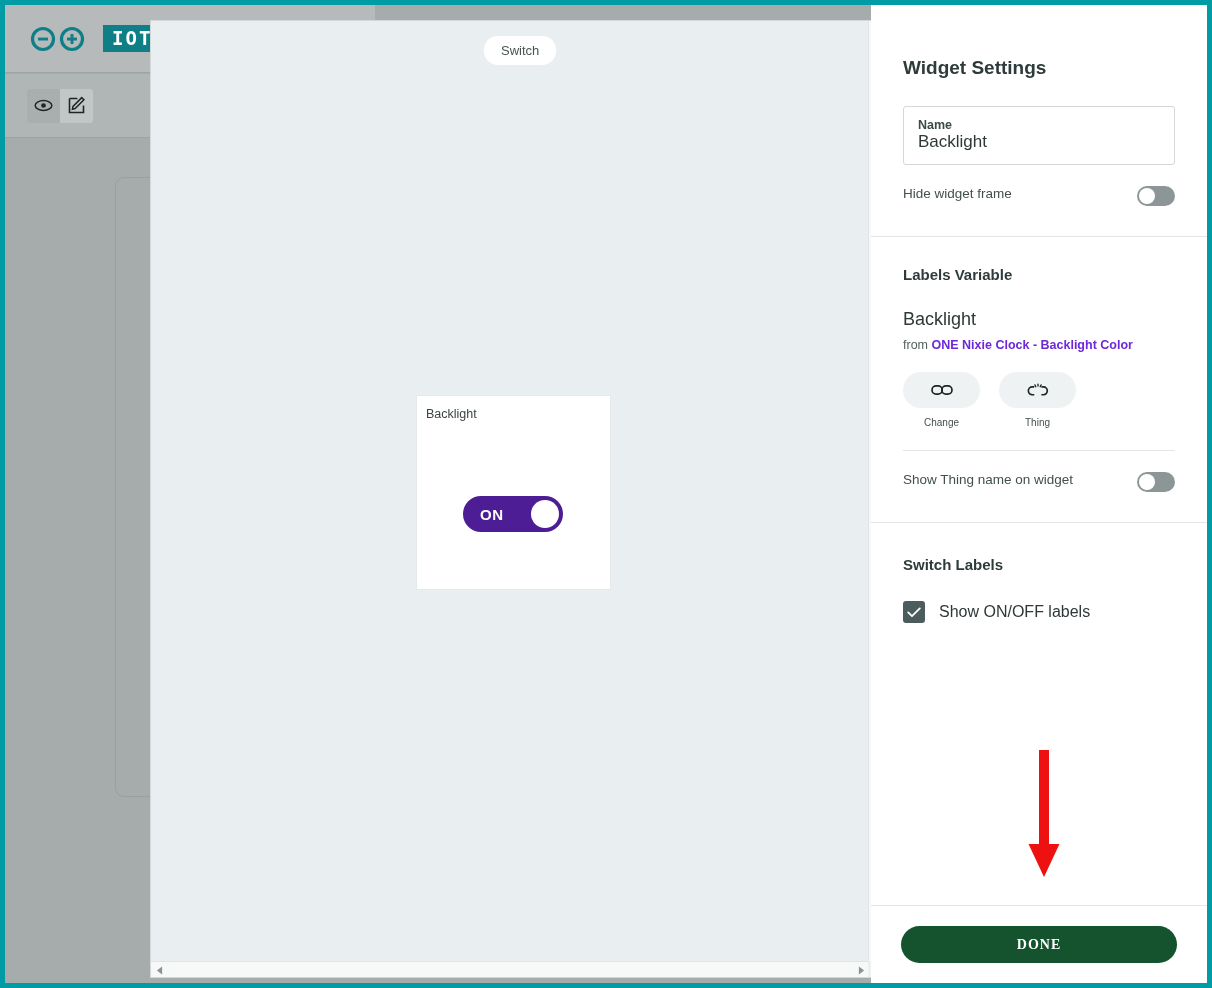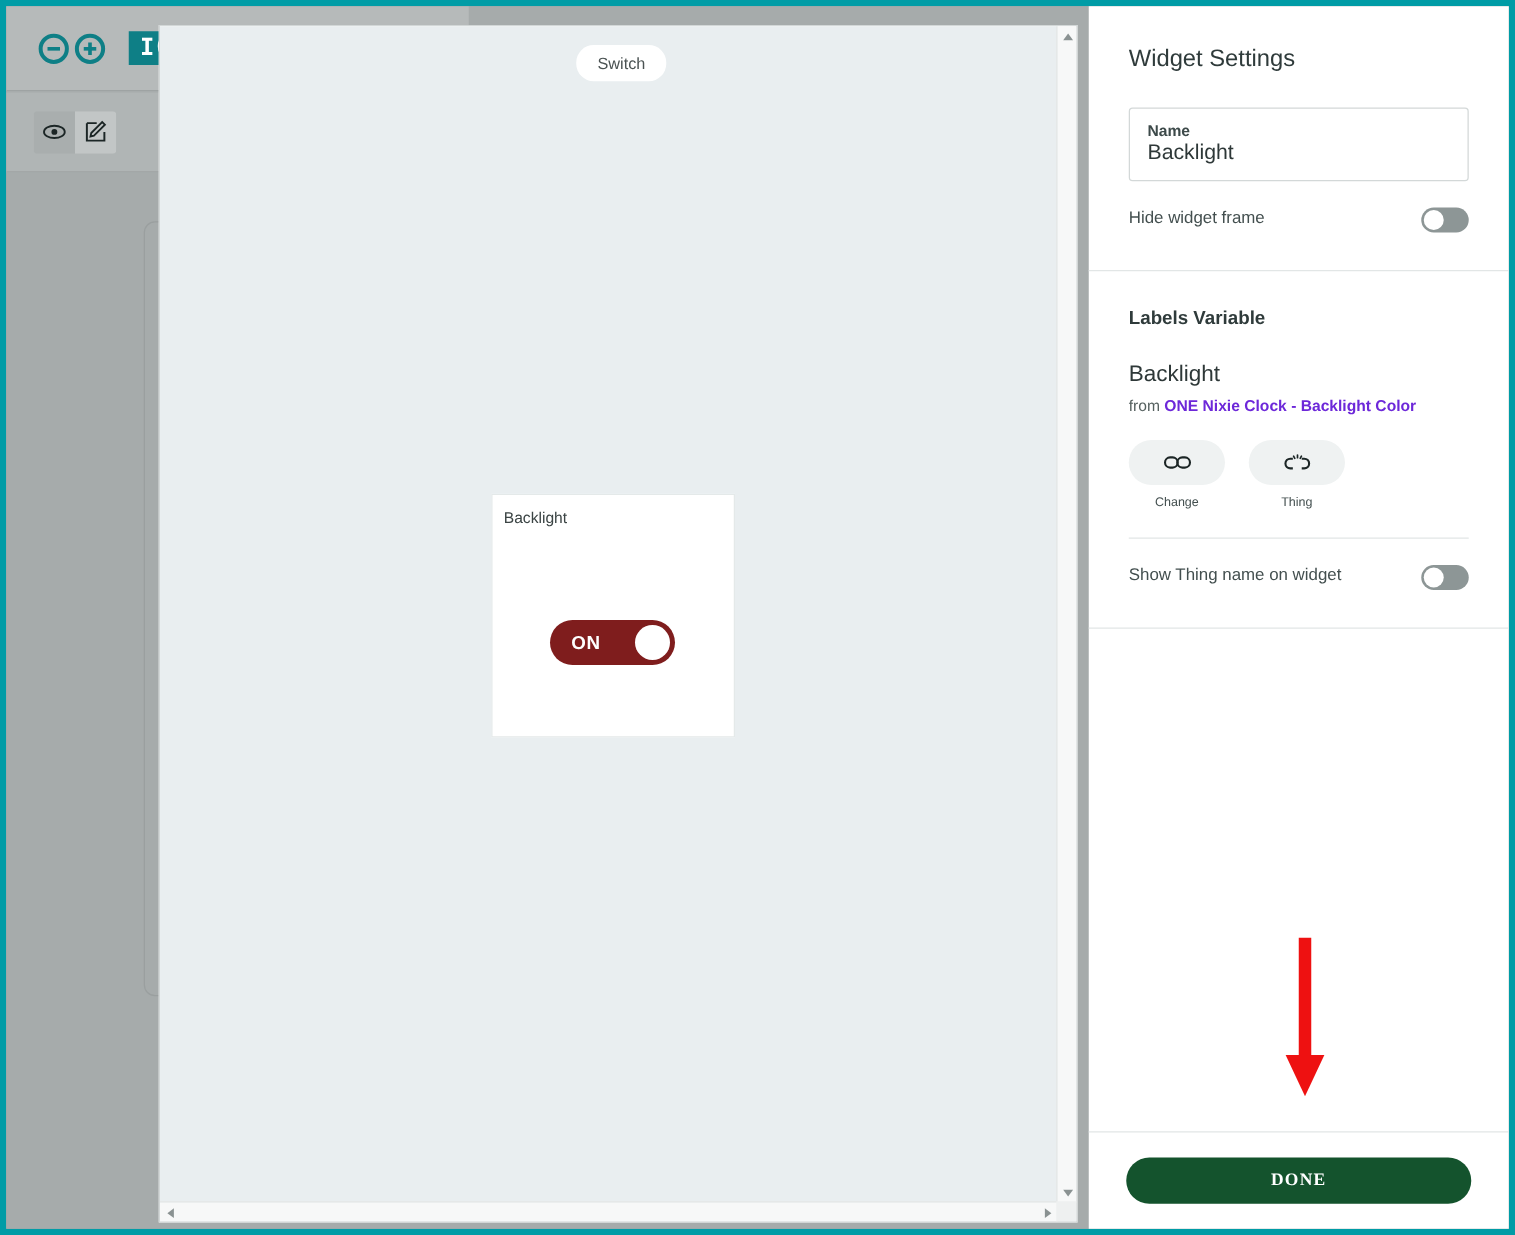--- a/index.html
+++ b/index.html
@@ -60,21 +60,21 @@
   .seg-btn svg { display: block; }
   #dim-panel {
     position: absolute; left: 110px; top: 172px;
     width: 300px; height: 620px;
     border: 1px solid #9a9f9f; border-radius: 9px;
   }
 
   
   #canvas-window {
     position: absolute;
-    left: 122px; top: 15px;
+    left: 145px; top: 15px;
     width: 735px; height: 958px;
     background: #ffffff;
     border: 1px solid #d2d7d7;
   }
   #canvas-area {
     position: absolute; left: 0; top: 0;
     width: 718px; height: 941px;
     background: #e9eef0;
     overflow: hidden;
   }
@@ -90,21 +90,21 @@
     background: #ffffff;
     border: 1px solid #e4e9e9;
   }
   #widget-label {
     position: absolute; left: 9px; top: 11px;
     font-size: 12.5px; color: #3b4444;
   }
   #widget-toggle {
     position: absolute; left: 46px; top: 100px;
     width: 100px; height: 36px;
-    background: #7f1d1d; border-radius: 18px;
+    background: #4c1d95; border-radius: 18px;
     display: flex; align-items: center;
   }
   #widget-toggle-text {
     position: absolute; left: 17px;
     color: #ffffff; font-weight: 700; font-size: 15px;
     letter-spacing: 0.5px;
   }
   #widget-toggle-knob {
     position: absolute; right: 4px;
     width: 28px; height: 28px;
@@ -138,22 +138,22 @@
     position: absolute;
     left: 866px; top: 0;
     width: 336px; height: 978px;
     background: #ffffff;
     display: flex; flex-direction: column;
   }
   .panel-section { padding: 0 32px; }
   .divider { height: 1px; background: #e2e6e6; margin: 0; }
 
   #panel-title {
-    font-size: 19px; font-weight: 400; color: #2f3b3b;
-    margin-top: 32px; margin-bottom: 27px;
+    font-size: 19px; font-weight: 700; color: #2f3b3b;
+    margin-top: 52px; margin-bottom: 27px;
   }
   #name-field {
     border: 1px solid #d3d8d8; border-radius: 3px;
     padding: 11px 14px 12px 14px;
   }
   #name-label {
     font-size: 12.5px; font-weight: 700; color: #3d4a4a;
     margin-bottom: 0;
   }
   #name-value { font-size: 17px; color: #2e3838; }
@@ -365,20 +365,32 @@
       <div class="toggle-row">
         <span class="row-label">Show Thing name on widget</span>
         <span class="switch-off">
           <span class="knob"></span>
         </span>
       </div>
     </div>
 
     <div class="divider"></div>
 
+    <div class="panel-section">
+      <div class="section-head" id="switch-labels-head">Switch Labels</div>
+
+      <div id="checkbox-row">
+        <span id="checkbox-box">
+          <svg width="14" height="11" viewBox="0 0 14 11">
+            <path d="M1.2 5.4 L5 9.2 L12.8 1.4" fill="none" stroke="#ffffff" stroke-width="1.8" stroke-linecap="round" stroke-linejoin="round"></path>
+          </svg>
+        </span>
+        <span id="checkbox-label">Show ON/OFF labels</span>
+      </div>
+    </div>
 
     <div id="panel-spacer"></div>
 
     <div id="footer-divider"></div>
     <div id="done-wrap">
       <button id="done-button">DONE</button>
     </div>
   </div>
 
   <svg id="annotation-arrow" viewBox="0 0 34 128">

